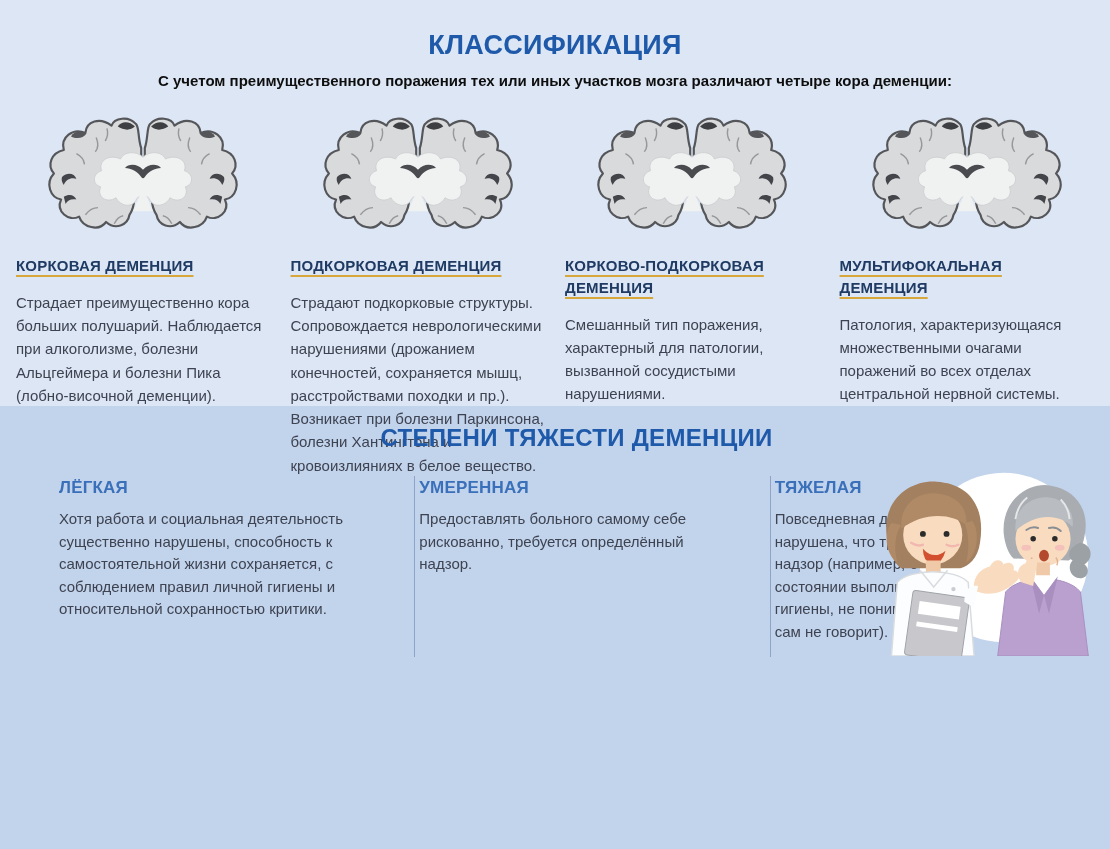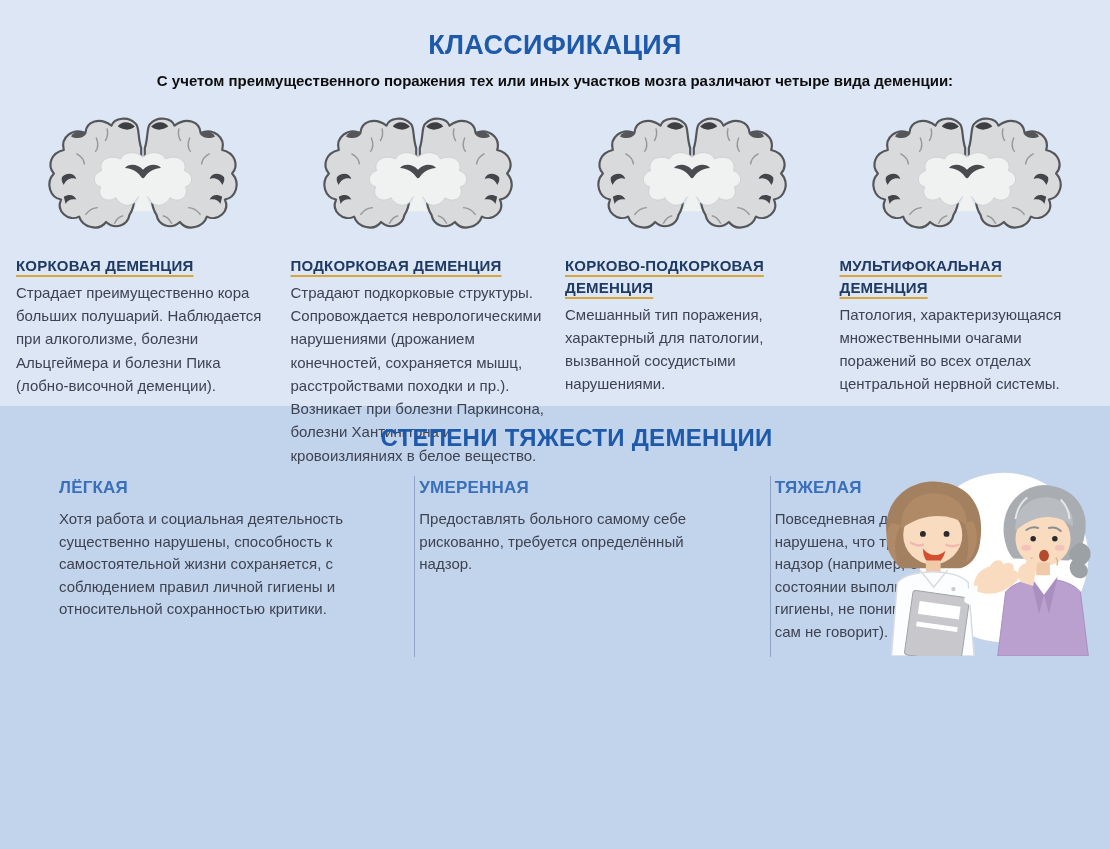--- a/index.html
+++ b/index.html
@@ -61,21 +61,21 @@
   .type-heading{
     color:var(--type-heading);
     font-size:15px;font-weight:bold;line-height:1.45;
     text-decoration:underline;
     text-decoration-color:var(--underline-gold);
     text-decoration-thickness:2px;
     text-underline-offset:4px;
     letter-spacing:.2px;
   }
   .type-desc{
-    margin-top:4px;
+    margin-top:14px;
     color:var(--body-text);
     font-size:15px;line-height:1.55;
   }
 
   
   .severity{
     height:330px;
     background:var(--severity-bg);
     padding:18px 16px 0 16px;
     margin-left:43px;
@@ -145,21 +145,21 @@
                C116,64 123,60 130,60 C126,55 116,55 110,62 Z" fill="#4A4B4F"></path>
     </g>
   </defs>
 </svg>
 
 <div class="page">
 
 
   <section class="classification">
     <h2 class="section-title">КЛАССИФИКАЦИЯ</h2>
-    <p class="subtitle">С учетом преимущественного поражения тех или иных участков мозга различают четыре вида деменции:</p>
+    <p class="subtitle">С учетом преимущественного поражения тех или иных участков мозга различают четыре кора деменции:</p>
 
     <div class="types-grid">
 
       <article class="type-col">
         <div class="brain-wrap">
           <svg viewBox="0 0 220 140">
               <use href="#brain-shape"></use>
             </svg>
         </div>
         <h3 class="type-heading">КОРКОВАЯ ДЕМЕНЦИЯ</h3>

